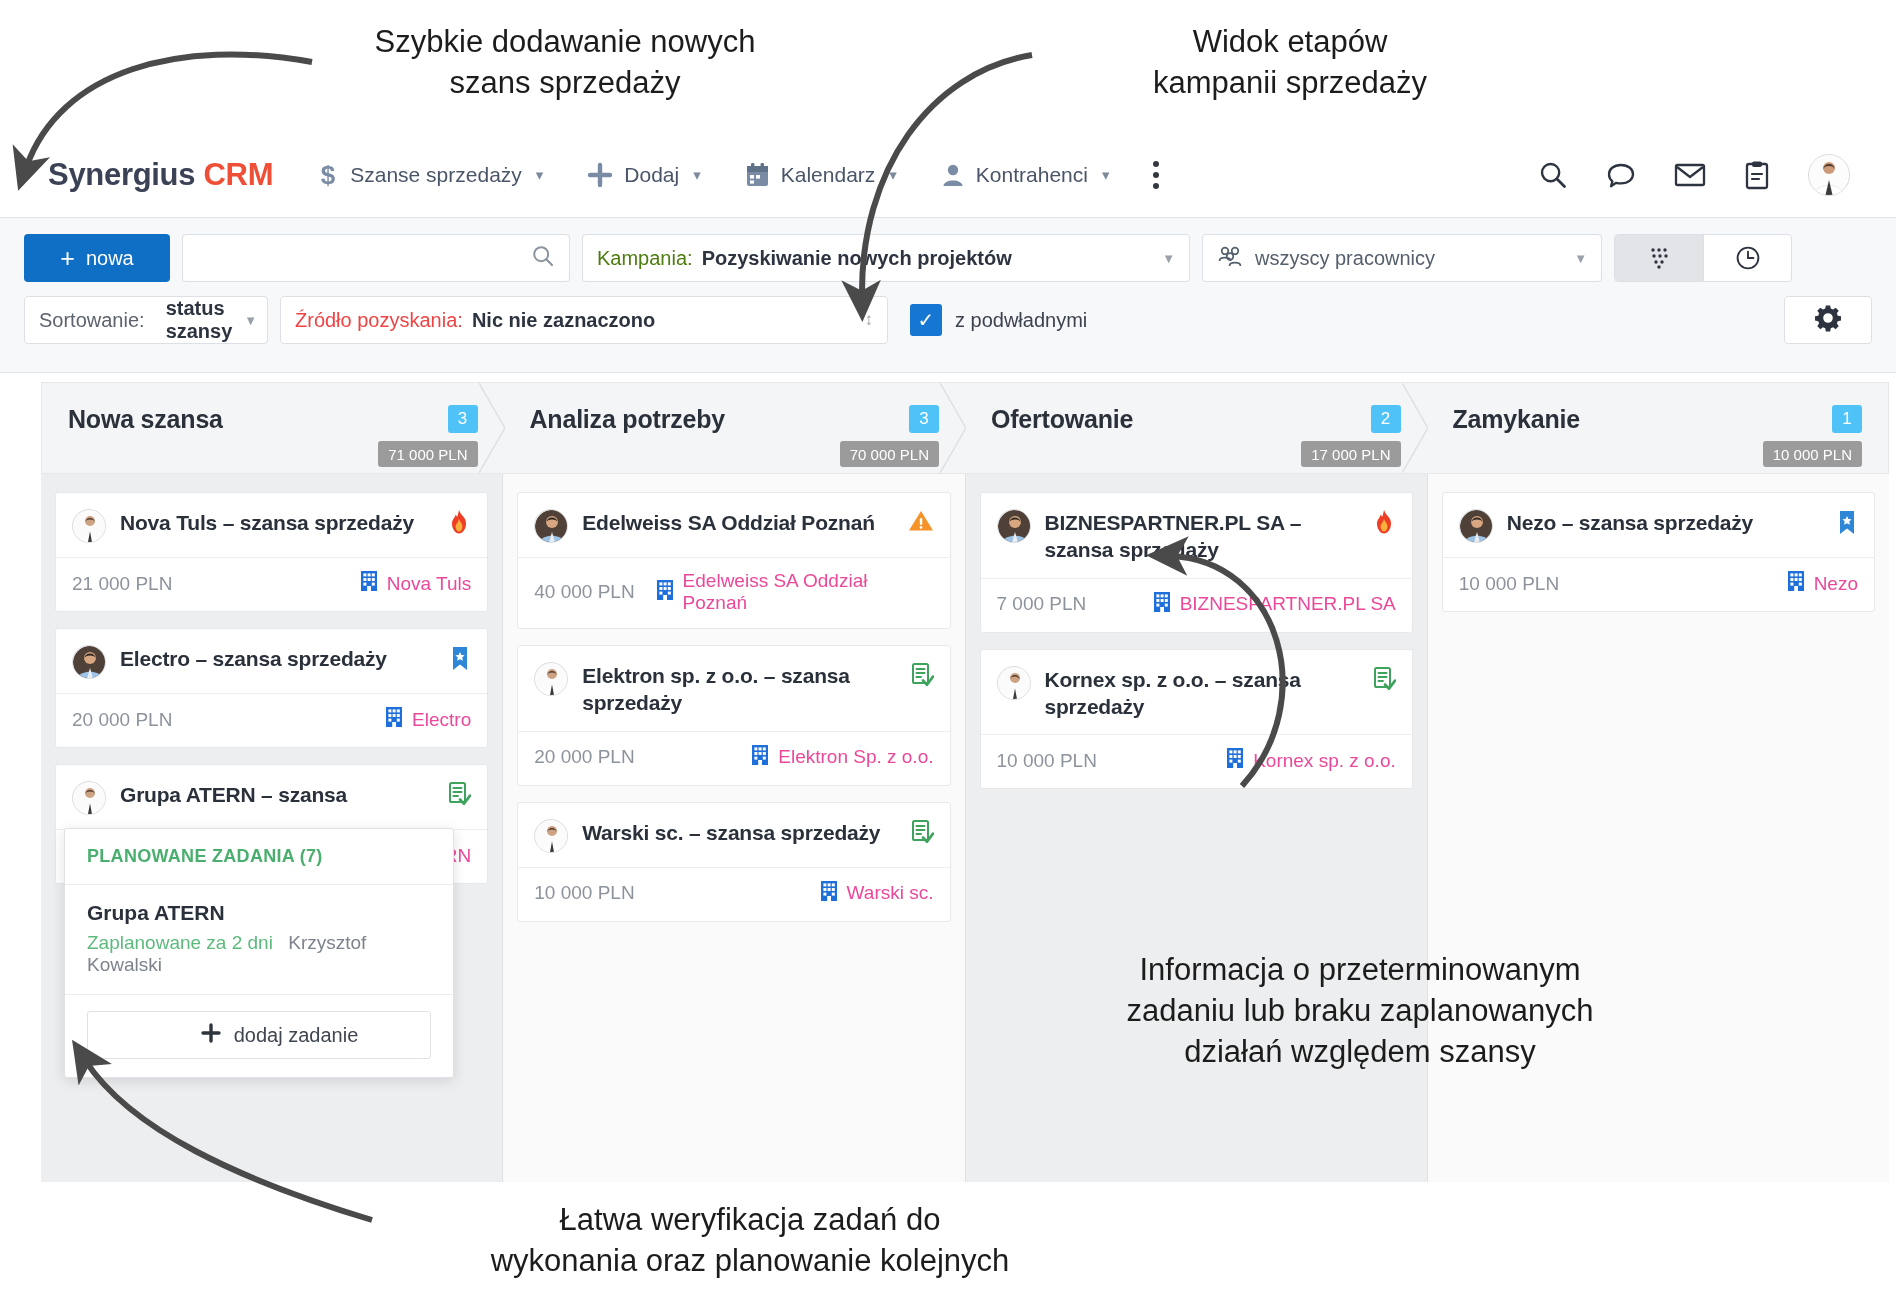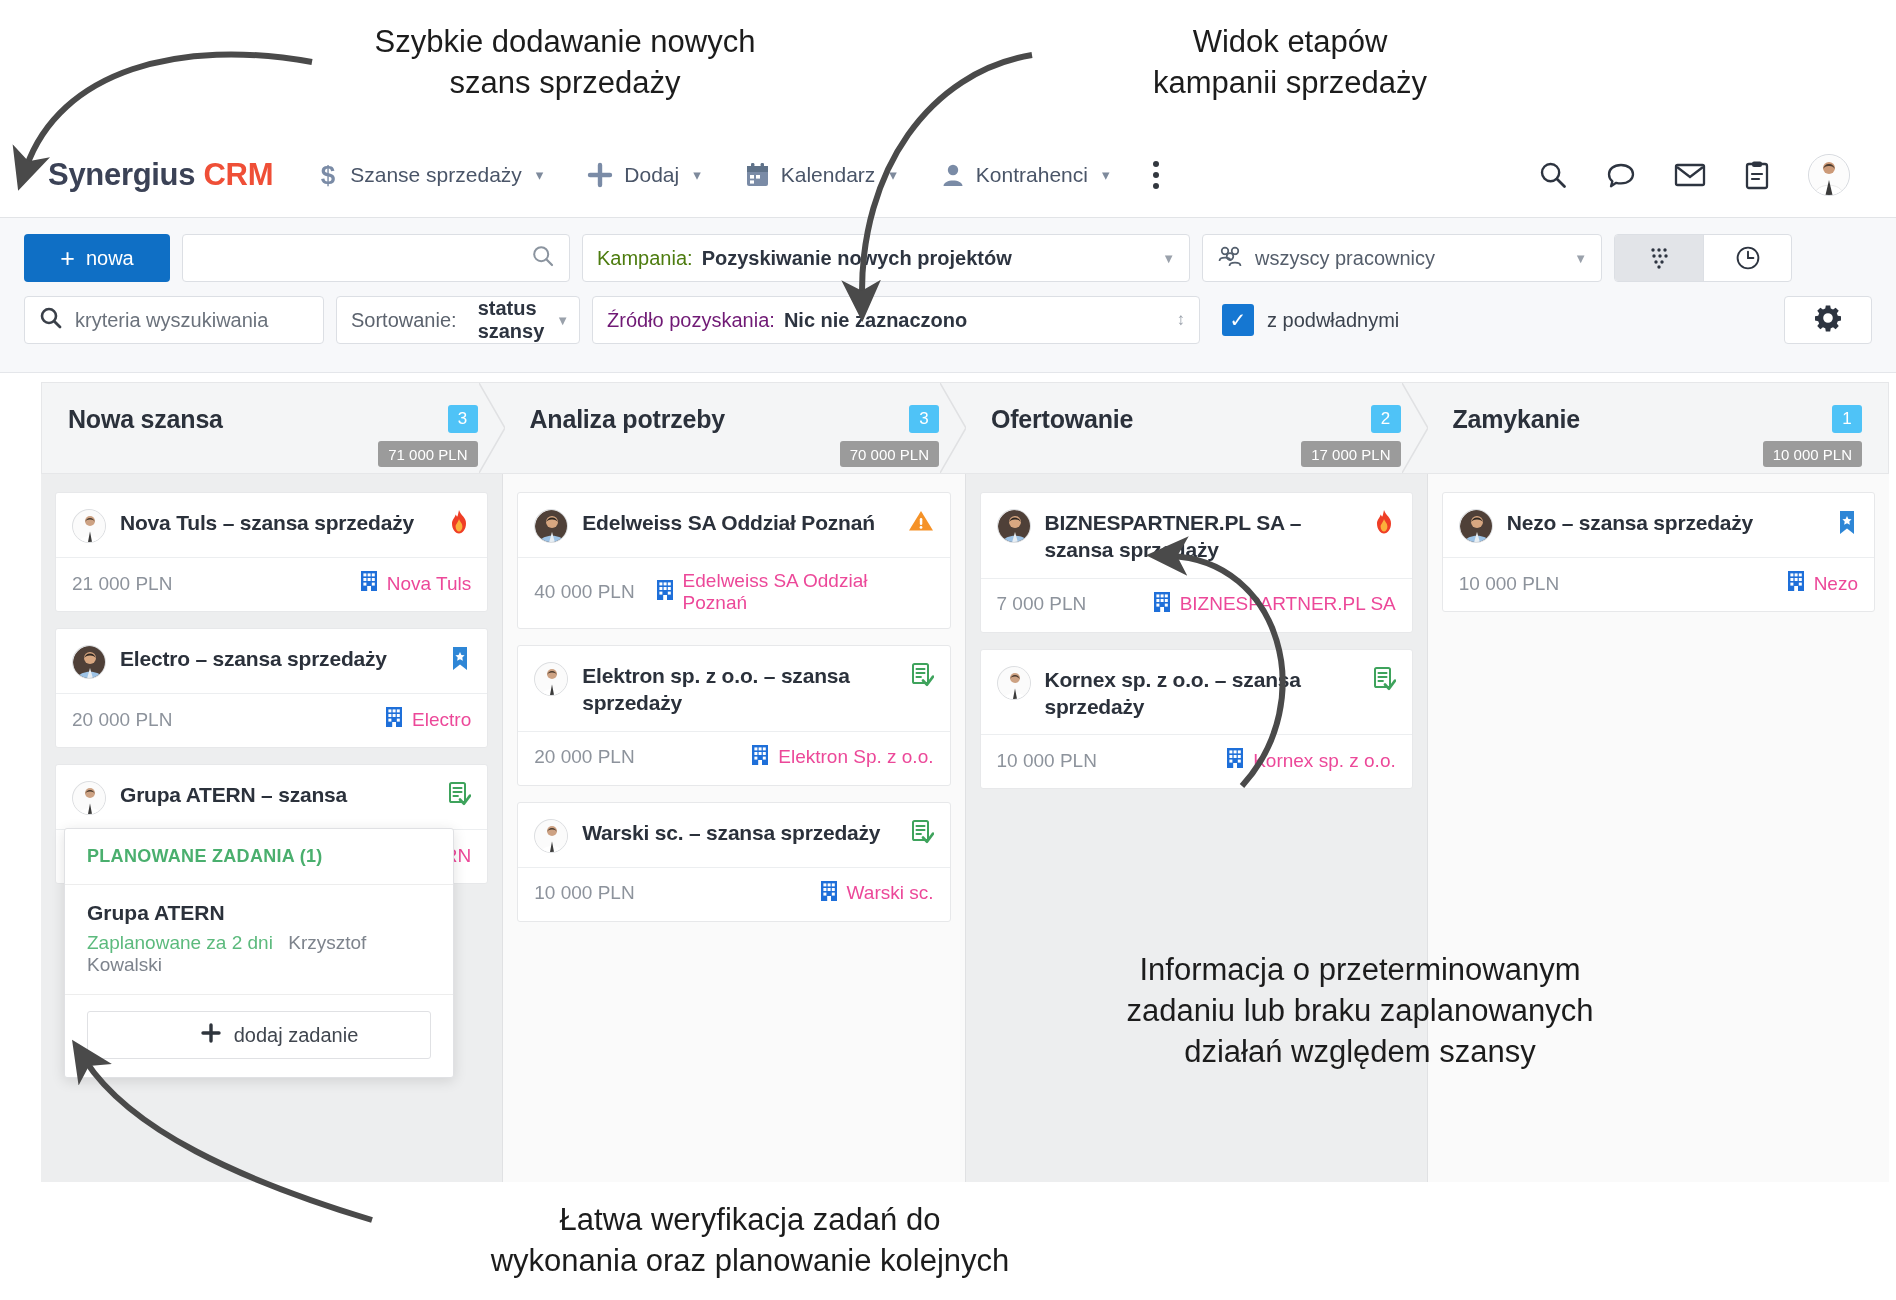--- a/index.html
+++ b/index.html
@@ -340,36 +340,27 @@
         <div class="tg">
           <svg width="28" height="28" viewBox="0 0 28 28">
               <circle cx="14" cy="14" r="10.4" fill="none" stroke="#2d3440" stroke-width="1.9"></circle>
               <path d="M14 7.6 L14 14 L19.4 14" fill="none" stroke="#2d3440" stroke-width="1.9" stroke-linecap="round"></path>
             </svg>
         </div>
       </div>
     </div>
 
     <div class="frow">
-      <div class="fld krit">
-        <span>
-          <svg width="24" height="24" viewBox="0 0 24 24">
-              <circle cx="10" cy="10" r="7" fill="none" stroke="#3a4049" stroke-width="2.6"></circle>
-              <path d="M15.2 15.2 L21 21" stroke="#3a4049" stroke-width="2.8" stroke-linecap="round"></path>
-            </svg>
-        </span>
-        <span>kryteria wyszukiwania</span>
-      </div>
       <div class="fld sort">
         <span style="color:#5c636e;">Sortowanie:</span>
         <b style="margin-left:9px;">status szansy</b>
         <span class="selcaret">▼</span>
       </div>
       <div class="fld zrodlo">
-        <span style="color:#701a75;">Źródło pozyskania:</span>
+        <span style="color:#ef4444;">Źródło pozyskania:</span>
         <b style="margin-left:9px;">Nic nie zaznaczono</b>
         <span class="selcaret" style="font-size:17px;">↕</span>
       </div>
       <div class="chk-wrap">
         <span class="chk">✓</span>
         <span>z podwładnymi</span>
       </div>
       <div class="gear-btn" style="margin-left:auto;">
         <span>
           <svg width="28" height="28" viewBox="0 0 28 28" fill="#2d3440">
@@ -821,21 +812,21 @@
               <span>Nezo</span>
             </span>
           </div>
         </div>
       </div>
 
     </div>
   </div>
 
   <div class="task-pop">
-    <div class="tp-head">PLANOWANE ZADANIA (1)</div>
+    <div class="tp-head">PLANOWANE ZADANIA (7)</div>
     <div class="tp-body">
       <div class="tp-title">Grupa ATERN</div>
       <div class="tp-sub">
         <span class="when">Zaplanowane za 2 dni</span>
         <span class="who">Krzysztof Kowalski</span>
       </div>
     </div>
     <div class="tp-foot">
       <div class="tp-btn">
         <span>

